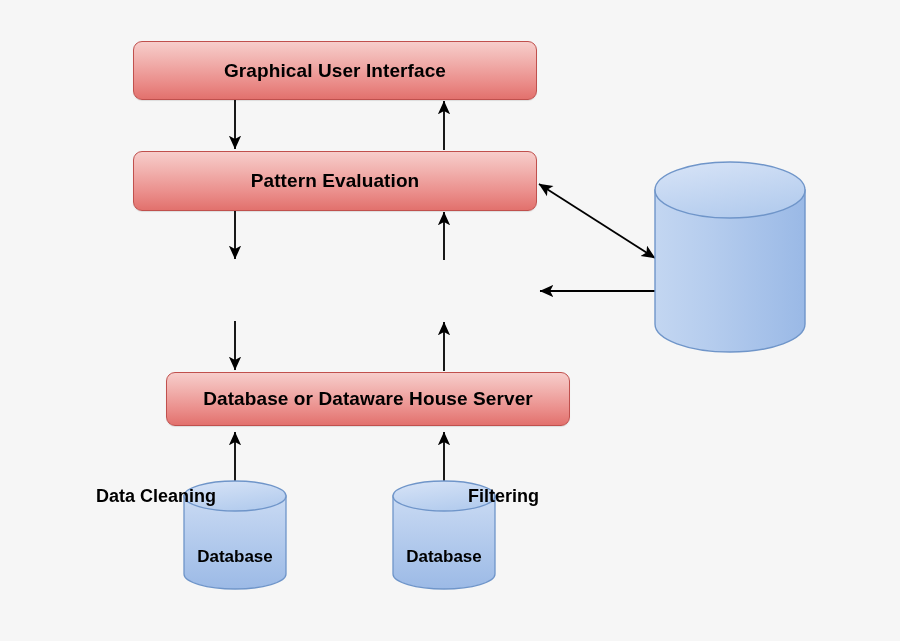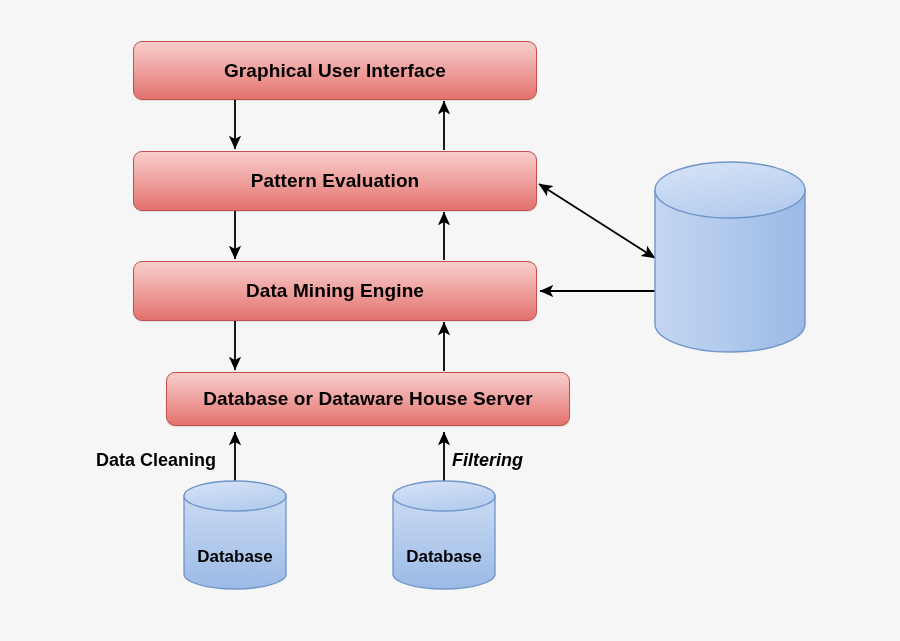--- a/index.html
+++ b/index.html
@@ -42,20 +42,21 @@
     font-size: 19px;
     letter-spacing: 0.1px;
     white-space: nowrap;
   }
   .edge-label {
     position: absolute;
     color: #000000;
     font-weight: bold;
     font-size: 18px;
     white-space: nowrap;
+    margin-top: 36px;
   }
   .cyl-label {
     position: absolute;
     color: #000000;
     font-weight: bold;
     font-size: 17px;
     text-align: center;
     line-height: 1.18;
     white-space: pre-line;
     z-index: 5;
@@ -123,30 +124,27 @@
   </svg>
 
   <div class="proc-box" style="left:133px; top:41px; width:404px; height:59px;">
     <span class="proc-label">Graphical User Interface</span>
   </div>
 
   <div class="proc-box" style="left:133px; top:151px; width:404px; height:60px;">
     <span class="proc-label">Pattern Evaluation</span>
   </div>
 
-  <div class="proc-box" style="left:133px; top:261px; width:404px; height:60px;">
-    <span class="proc-label">Data Mining Engine</span>
-  </div>
 
   <div class="proc-box" style="left:133px; top:372px; width:404px; height:54px;margin-left:33px;">
     <span class="proc-label">Database or Dataware House Server</span>
   </div>
 
 
   <div class="cyl-label" style="left:184px; top:547px; width:102px;">Database</div>
 
   <div class="cyl-label" style="left:393px; top:547px; width:102px;">Database</div>
 
   <div class="edge-label" style="left:96px; top:450px;">Data Cleaning</div>
 
-  <div class="edge-label" style="left:452px; top:450px;font-style:italic;">Filtering</div>
+  <div class="edge-label" style="left:468px; top:450px;">Filtering</div>
 
 </div>
 
 </body></html>

